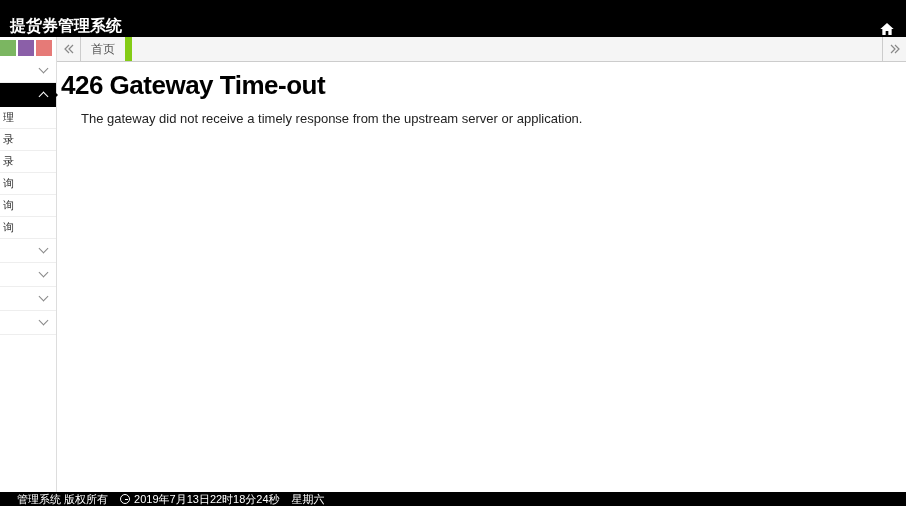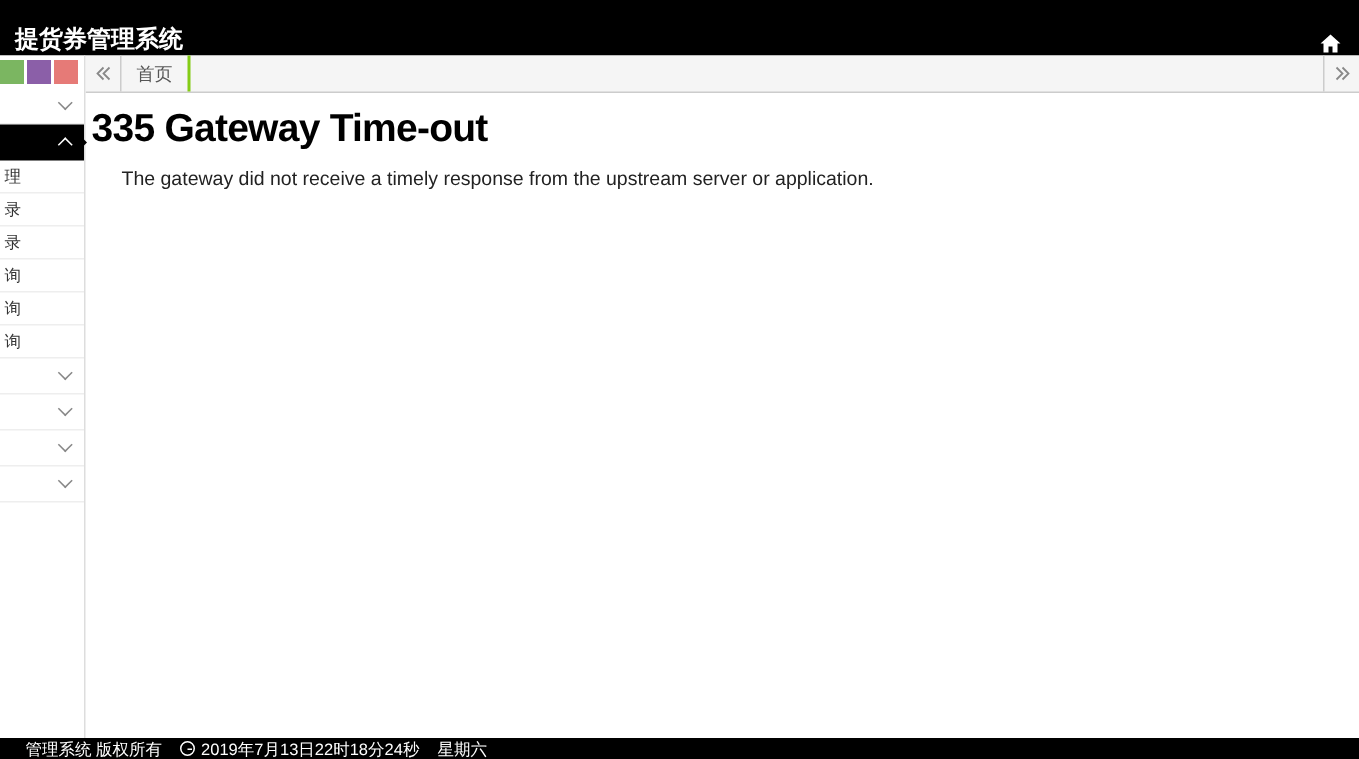--- a/index.html
+++ b/index.html
@@ -25,21 +25,21 @@
 .chev { width: 10px; height: 10px; display: inline-block; }
 .chev-d::before { content: ""; display: block; width: 6px; height: 6px; border-right: 1px solid #888; border-bottom: 1px solid #888; transform: rotate(45deg); margin-top: -1px; }
 .chev-u::before { content: ""; display: block; width: 6px; height: 6px; border-right: 1px solid #fff; border-bottom: 1px solid #fff; transform: rotate(-135deg); margin-top: 3px; }
 
 .sub { height: 22px; display: flex; align-items: center; padding-left: 3px; font-size: 11px; border-bottom: 1px solid #eee; cursor: pointer; overflow: hidden; white-space: nowrap; color: #333; }
 
 .main { flex: 1; display: flex; flex-direction: column; }
 .tabbar { height: 25px; background: #f5f5f5; border-bottom: 1px solid #ccc; display: flex; align-items: stretch; }
 .tab-scroll { width: 24px; display: flex; align-items: center; justify-content: center; border-right: 1px solid #ccc; color: #888; cursor: pointer; font-size: 11px; }
 .tab-scroll.r { border-right: none; border-left: 1px solid #ccc; margin-left: auto; }
-.tab { padding: 0 10px; display: flex; align-items: center; border-right: 2px solid #84cc16; font-size: 12px; cursor: pointer; color: #555; }
+.tab { padding: 0 10px; display: flex; align-items: center; border-right: 7px solid #84cc16; font-size: 12px; cursor: pointer; color: #555; }
 .tab.on { background: #fff; border-bottom: 1px solid #fff; margin-bottom: -1px; color: #000; }
 .tab-x { margin-left: 6px; color: #aaa; font-size: 11px; cursor: pointer; }
 
 .content { flex: 1; padding: 8px 4px; overflow: auto; }
 .err-h { font-size: 26px; font-weight: bold; margin-bottom: 10px; letter-spacing: -0.5px; }
 .err-p { font-size: 13px; color: #222; margin-left: 20px; }
 
 .footer { height: 14px; background: #000; color: #fff; display: flex; align-items: center; font-size: 11px; padding: 0 17px; }
 .ft-seg { margin-right: 12px; }
 .clk-ic { width: 10px; height: 10px; border: 1px solid #fff; border-radius: 50%; display: inline-block; vertical-align: -1px; margin-right: 4px; position: relative; }
@@ -98,21 +98,21 @@
       <div class="tab">
           <span>首页</span>
         </div>
       <div class="tab-scroll r">
         <svg width="10" height="10" viewBox="0 0 10 10">
             <path d="M1 1l4 4-4 4M5 1l4 4-4 4" stroke="#888" fill="none" stroke-width="1.2"></path>
           </svg>
       </div>
     </div>
     <div class="content">
-      <h1 class="err-h">335 Gateway Time-out</h1>
+      <h1 class="err-h">426 Gateway Time-out</h1>
       <p class="err-p">The gateway did not receive a timely response from the upstream server or application.</p>
     </div>
   </div>
 </div>
 
 <div class="footer">
   <span class="ft-seg">管理系统 版权所有</span>
   <span class="ft-seg"><span class="clk-ic"></span><span>2019年7月13日22时18分24秒</span></span>
   <span class="ft-seg">星期六</span>
 </div>

